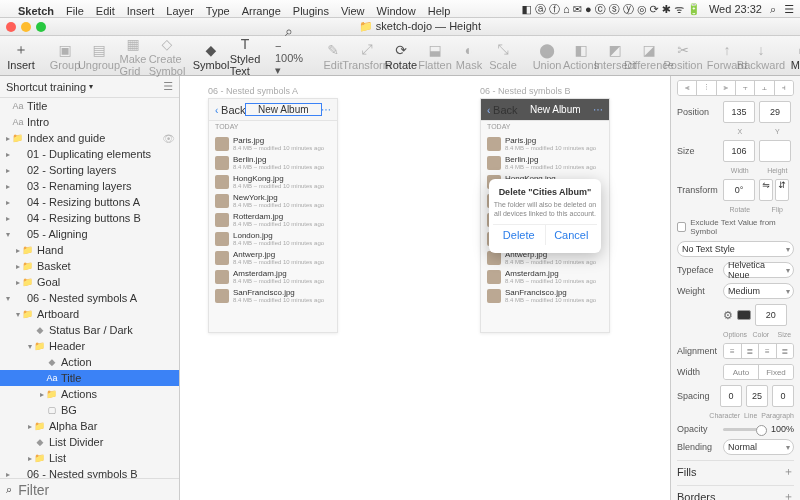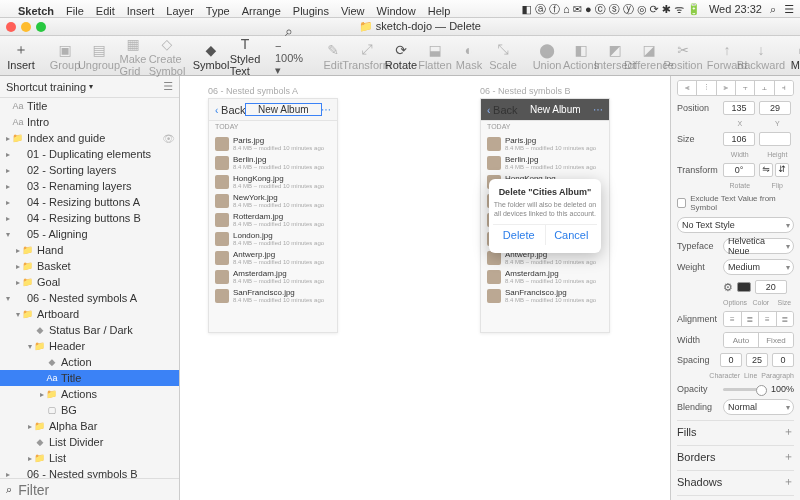--- a/index.html
+++ b/index.html
@@ -52,21 +52,21 @@
 .ab-item .m{font-size:6px;color:#aaa}
 .alert{position:absolute;left:8px;right:8px;top:80px;background:#fff;border-radius:6px;box-shadow:0 4px 16px rgba(0,0,0,.25);padding:8px 4px;text-align:center}
 .alert .at{font-size:9px;font-weight:600;margin-bottom:3px}
 .alert .am{font-size:7px;color:#888;margin-bottom:6px;line-height:1.3}
 .alert .ab{display:flex;border-top:1px solid #eee}
 .alert .ab div{flex:1;padding:4px;font-size:11px;color:#2b7de9}
 .alert .ab div:first-child{border-right:1px solid #eee}
 .right-panel{width:130px;background:#f5f5f5;border-left:1px solid #ccc;padding:4px 6px;overflow:auto}
 .rp-row{display:flex;align-items:center;margin-bottom:5px;gap:4px}
 .rp-label{font-size:9px;color:#555;width:42px}
-.rp-input{width:32px;height:14px;border:1px solid #ccc;background:#fff;border-radius:2px;font-size:9px;padding:0 2px;text-align:center}
+.rp-input{width:32px;height:22px;border:1px solid #ccc;background:#fff;border-radius:2px;font-size:9px;padding:0 2px;text-align:center}
 .rp-sub{font-size:7px;color:#999;text-align:center;flex:1}
 .rp-sel{flex:1;height:16px;border:1px solid #ccc;border-radius:8px;background:#fff;display:flex;align-items:center;padding:0 4px;font-size:9px;position:relative}
 .rp-sel::after{content:"▾";position:absolute;right:3px;color:#888;font-size:8px}
 .rp-sect{font-size:9px;color:#555;display:flex;align-items:center;padding:3px 0;border-top:1px solid #e0e0e0;margin-top:3px}
 .rp-sect .plus{margin-left:auto;color:#888}
 .align-row{display:flex;gap:0;height:16px;border:1px solid #ccc;border-radius:3px;overflow:hidden;margin-bottom:5px}
 .align-row div{flex:1;background:#fff;border-right:1px solid #ccc;display:flex;align-items:center;justify-content:center;font-size:8px;color:#888}
 .align-row div:last-child{border-right:none}
 .slider{flex:1;height:3px;background:#ccc;border-radius:2px;position:relative}
 .slider::after{content:"";position:absolute;right:0;top:-3px;width:9px;height:9px;border-radius:50%;background:#fff;border:1px solid #999}
@@ -101,21 +101,21 @@
 
 <div class="titlebar">
   <div class="traffic">
     <div class="dot red"></div>
     <div class="dot yellow"></div>
     <div class="dot green"></div>
   </div>
   <div class="doc">
     <span>📁</span>
     <span>sketch-dojo</span>
-    <span>— Delete</span>
+    <span>— Height</span>
   </div>
 </div>
 
 <div class="toolbar" id="toolbar">
     <div class="tb">
       <div class="ic">＋</div>
       <div>Insert</div>
     </div>
     <div class="sep"></div>
     <div class="tb dim">

